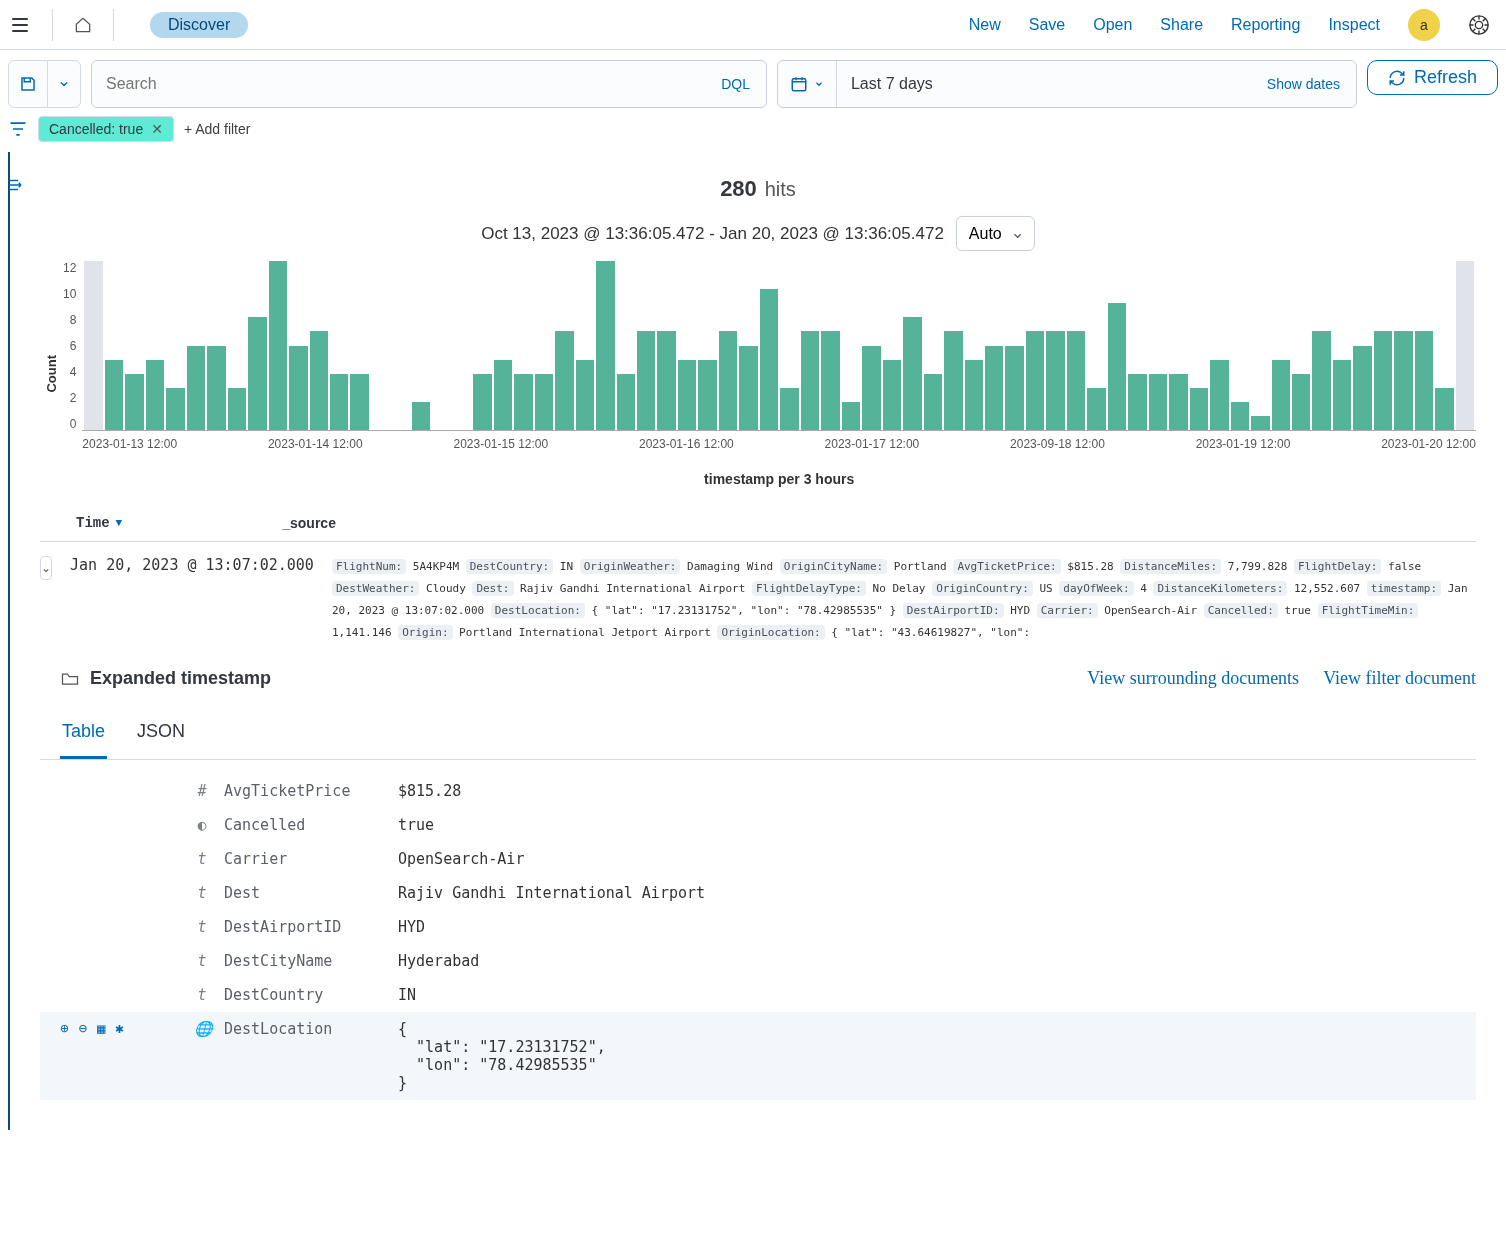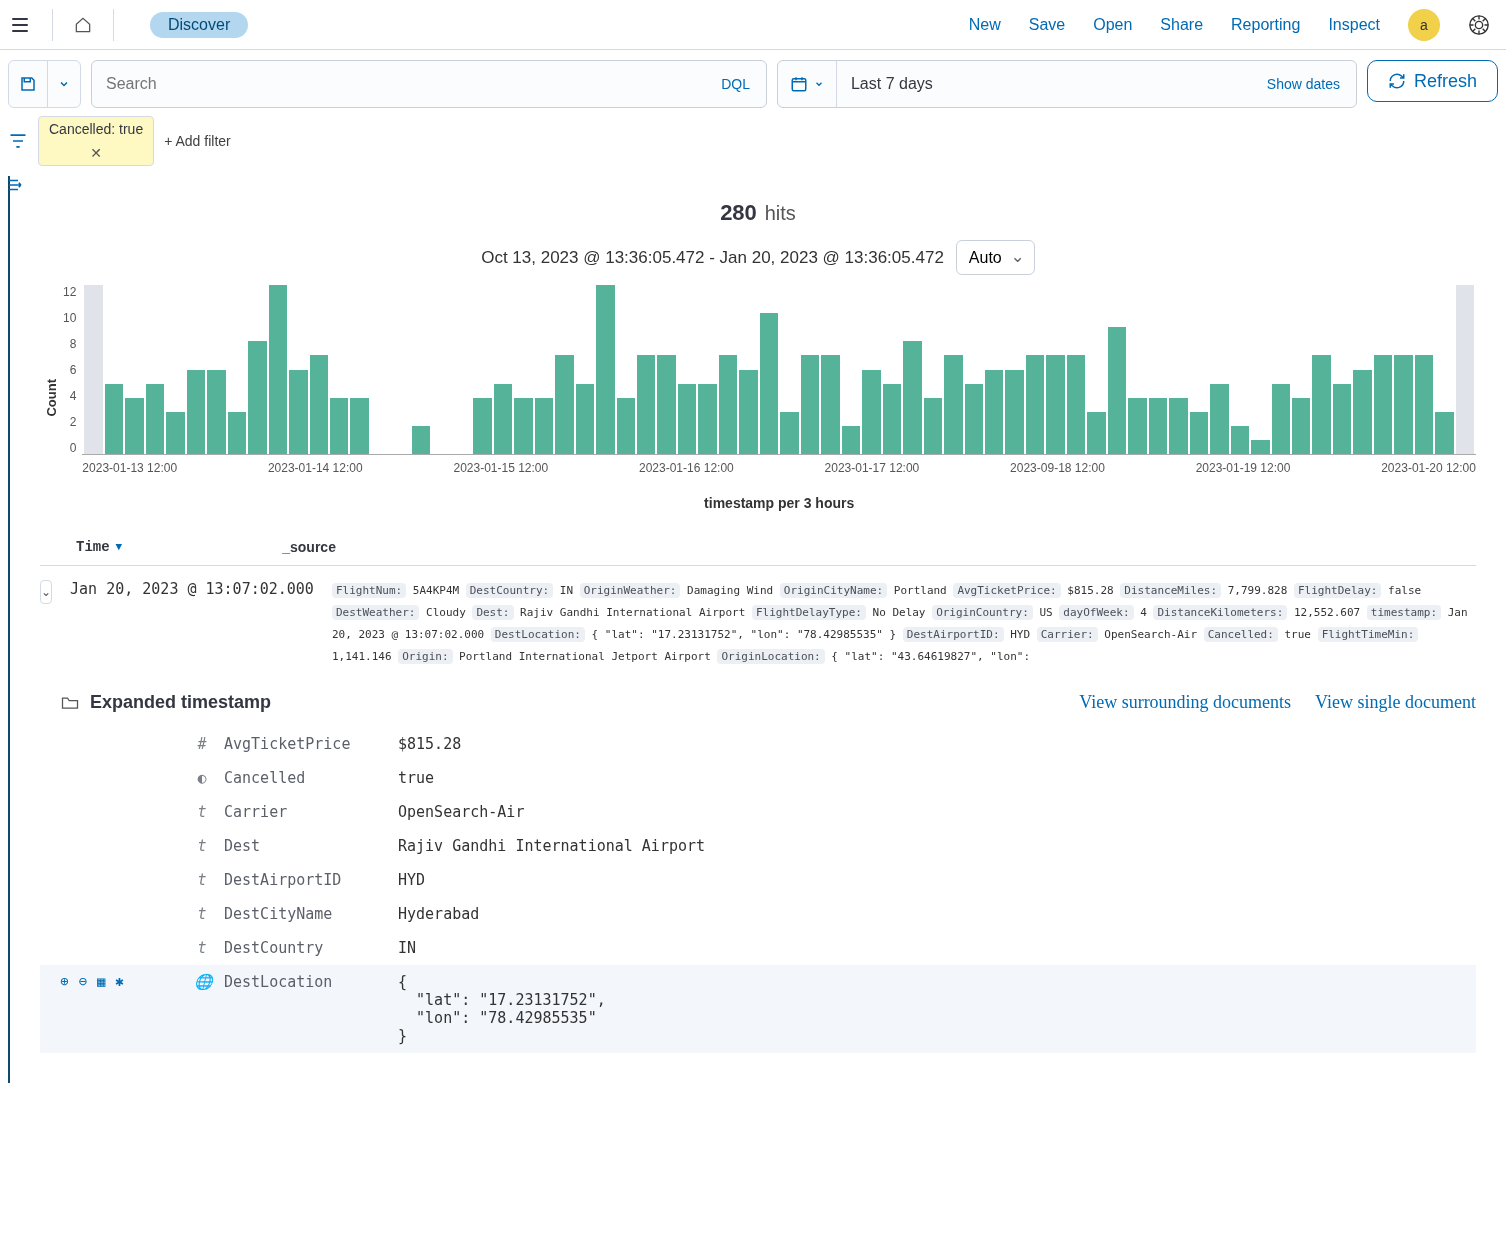--- a/index.html
+++ b/index.html
@@ -19,24 +19,24 @@
 .save-group { display: flex; border: 1px solid #d3dae6; border-radius: 6px; overflow: hidden; background:#fbfcfd; }
 .save-btn, .save-dd { display: flex; align-items: center; justify-content: center; padding: 0 10px; color: #006bb4; cursor: pointer; height: 46px; }
 .save-btn { border-right: 1px solid #d3dae6; }
 .search-wrap { flex: 1; display: flex; border: 1px solid #c9d0da; border-radius: 6px; overflow: hidden; height: 48px; background:#fbfcfd;}
 .search-input { flex: 1; border: none; padding: 0 14px; font-size: 16px; outline: none; background: transparent; }
 .dql-btn { display: flex; align-items: center; padding: 0 16px; color: #006bb4; font-weight: 500; cursor: pointer; }
 .date-wrap { display: flex; border: 1px solid #c9d0da; border-radius: 6px; overflow: hidden; height: 48px; min-width: 580px; background:#fbfcfd;}
 .date-icon-group { display: flex; align-items: center; padding: 0 12px; border-right: 1px solid #d3dae6; color: #006bb4; gap: 6px; cursor: pointer; }
 .date-label { flex: 1; display: flex; align-items: center; padding: 0 14px; font-size: 16px; }
 .show-dates { display: flex; align-items: center; padding: 0 16px; color: #006bb4; cursor: pointer; }
-.refresh-btn { display: flex; align-items: center; gap: 8px; border: 1px solid #006bb4; color: #006bb4; border-radius: 10px; padding: 0 20px; height: 42px; font-size: 18px; cursor: pointer; background:#fff;}
+.refresh-btn { display: flex; align-items: center; gap: 8px; border: 1px solid #006bb4; color: #006bb4; border-radius: 10px; padding: 0 20px; height: 35px; font-size: 18px; cursor: pointer; background:#fff;}
 .filters-row { display: flex; align-items: center; gap: 10px; padding: 0 8px 10px 8px; }
 .filter-toggle-icon { color: #006bb4; cursor: pointer; }
-.filter-pill { display: flex; align-items: center; gap: 8px; border: 1px solid #d3dae6; background: #fef9c3; padding: 4px 10px; border-radius: 4px; font-size: 14px; flex-direction: column; }
+.filter-pill { display: flex; align-items: center; gap: 8px; border: 1px solid #d3dae6; background: #5eead4; padding: 4px 10px; border-radius: 4px; font-size: 14px; }
 .filter-pill .x { cursor: pointer; color: #555; }
 .add-filter { color: #404040; cursor: pointer; }
 .left-rail-icon { position: absolute; left: 6px; top: 176px; }
 .content { padding: 0 30px 30px 30px; margin-left: 8px; border-left: 2px solid #0c4a6e; }
 .hits-wrap { text-align: center; padding: 24px 0 6px 0; }
 .hits-num { font-size: 22px; font-weight: 700; }
 .hits-label { font-size: 20px; color: #555; margin-left: 4px; }
 .range-row { display: flex; justify-content: center; align-items: center; gap: 12px; margin: 8px 0 6px 0; font-size: 17px; color: #333;}
 .interval-select { border: 1px solid #c9d0da; border-radius: 6px; padding: 8px 32px 8px 12px; font-size: 16px; background: #fff; appearance: none; position: relative;}
 .select-wrap { position: relative; }
@@ -296,24 +296,28 @@
     <div class="result-source" id="source"><span class="fkey">FlightNum:</span> 5A4KP4M  <span class="fkey">DestCountry:</span> IN  <span class="fkey">OriginWeather:</span> Damaging Wind  <span class="fkey">OriginCityName:</span> Portland  <span class="fkey">AvgTicketPrice:</span> $815.28  <span class="fkey">DistanceMiles:</span> 7,799.828  <span class="fkey">FlightDelay:</span> false  <span class="fkey">DestWeather:</span> Cloudy  <span class="fkey">Dest:</span> Rajiv Gandhi International Airport  <span class="fkey">FlightDelayType:</span> No Delay  <span class="fkey">OriginCountry:</span> US  <span class="fkey">dayOfWeek:</span> 4  <span class="fkey">DistanceKilometers:</span> 12,552.607  <span class="fkey">timestamp:</span> Jan 20, 2023 @ 13:07:02.000  <span class="fkey">DestLocation:</span> { "lat": "17.23131752", "lon": "78.42985535" }  <span class="fkey">DestAirportID:</span> HYD  <span class="fkey">Carrier:</span> OpenSearch-Air  <span class="fkey">Cancelled:</span> true  <span class="fkey">FlightTimeMin:</span> 1,141.146  <span class="fkey">Origin:</span> Portland International Jetport Airport  <span class="fkey">OriginLocation:</span> { "lat": "43.64619827", "lon":  </div>
   </div>
 
   <div class="expanded-header">
     <svg width="20" height="20" viewBox="0 0 24 24" fill="none" stroke="#555" stroke-width="1.5">
         <path d="M3 6h6l2 3h10v9H3z"></path>
       </svg>
     <h3>Expanded timestamp</h3>
     <div class="doc-links">
       <span class="doc-link">View surrounding documents</span>
-      <span class="doc-link">View single document</span>
-    </div>
-  </div>
-
+      <span class="doc-link">View filter document</span>
+    </div>
+  </div>
+
+  <div class="tabs">
+    <div class="tab active">Table</div>
+    <div class="tab">JSON</div>
+  </div>
 
   <div class="field-table" id="fieldtable">
       <div class="field-row">
         <div class="field-actions">
           <span>⊕</span>
           <span>⊖</span>
           <span>▦</span>
           <span>✱</span>
         </div>
         <div class="ftype">#</div>

